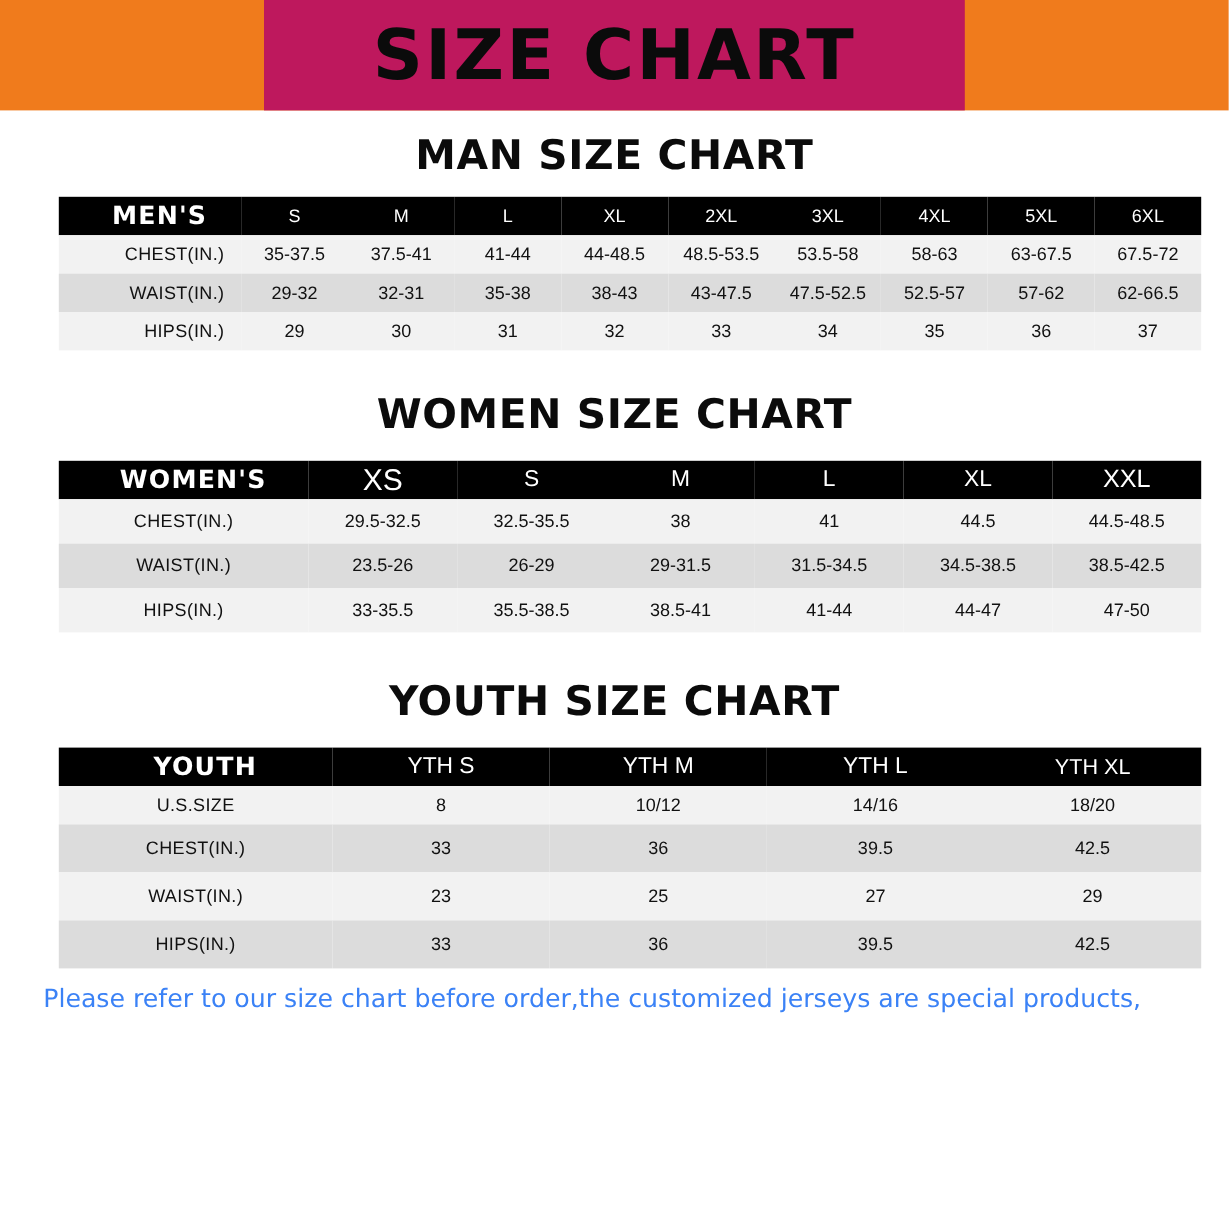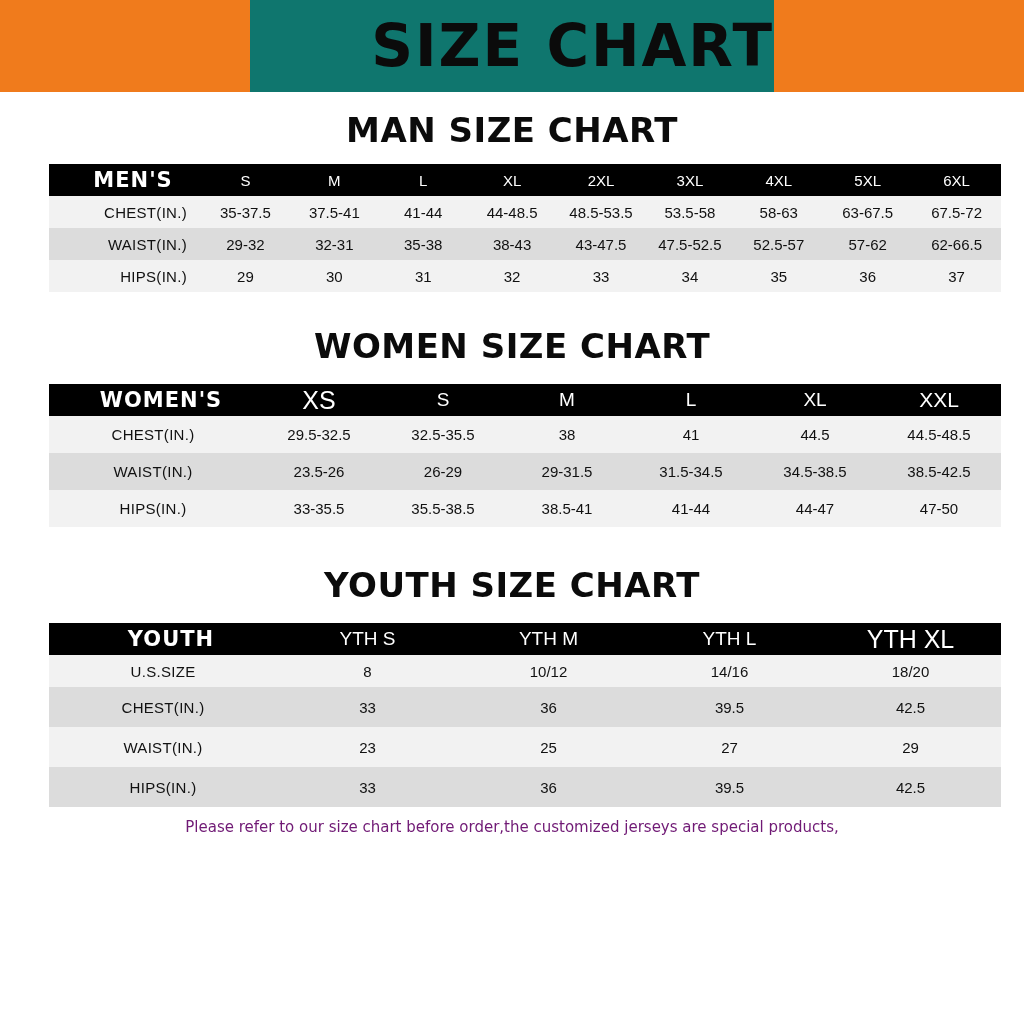--- a/index.html
+++ b/index.html
@@ -19,26 +19,26 @@
   
   .banner {
     height: 92px;
     background: #f07b1c;
     display: flex;
     align-items: center;
     justify-content: center;
     position: relative;
   }
   .banner-inner {
-    width: 524px;
+    width: 584px;
     height: 92px;
-    background: #0f766e;
+    background: #be185d;
     display: flex;
     align-items: center;
-    justify-content: flex-end;
+    justify-content: center;
   }
   .banner-title {
     font-family: "DejaVu Sans", sans-serif;
     font-weight: bold;
     font-size: 58px;
     letter-spacing: 2px;
     color: #0b0b0b;
     line-height: 1;
     white-space: nowrap;
   }
@@ -96,25 +96,25 @@
   }
   tbody td.lblc {
     text-align: center;
     font-size: 15px;
     letter-spacing: 0.3px;
   }
 
   
   .note {
     padding: 10px 36px 0 36px;
-    color: #701a75;
-    font-family: "DejaVu Sans", sans-serif;
-    font-size: 15px;
+    color: #3b82f6;
+    font-family: "DejaVu Sans", sans-serif;
+    font-size: 21px;
     line-height: 1.45;
-    text-align: center;
+    text-align: left;
   }
   .note div { white-space: nowrap; }
 </style>
 </head>
 <body>
 
 <div class="banner">
   <div class="banner-inner">
     <div class="banner-title">SIZE CHART</div>
   </div>
@@ -238,21 +238,21 @@
     <colgroup>
       <col style="width:228px">
       <col span="4" style="width:181px">
     </colgroup>
     <thead>
       <tr>
         <th class="lbl">YOUTH</th>
         <th style="font-size:19px">YTH S</th>
         <th style="font-size:19px">YTH M</th>
         <th style="font-size:19px">YTH L</th>
-        <th style="font-size:25px">YTH XL</th>
+        <th style="font-size:18px">YTH XL</th>
       </tr>
     </thead>
     <tbody>
       <tr class="light" style="height:28px">
         <td class="lblc">U.S.SIZE</td>
         <td>8</td>
         <td>10/12</td>
         <td>14/16</td>
         <td>18/20</td>
       </tr>

